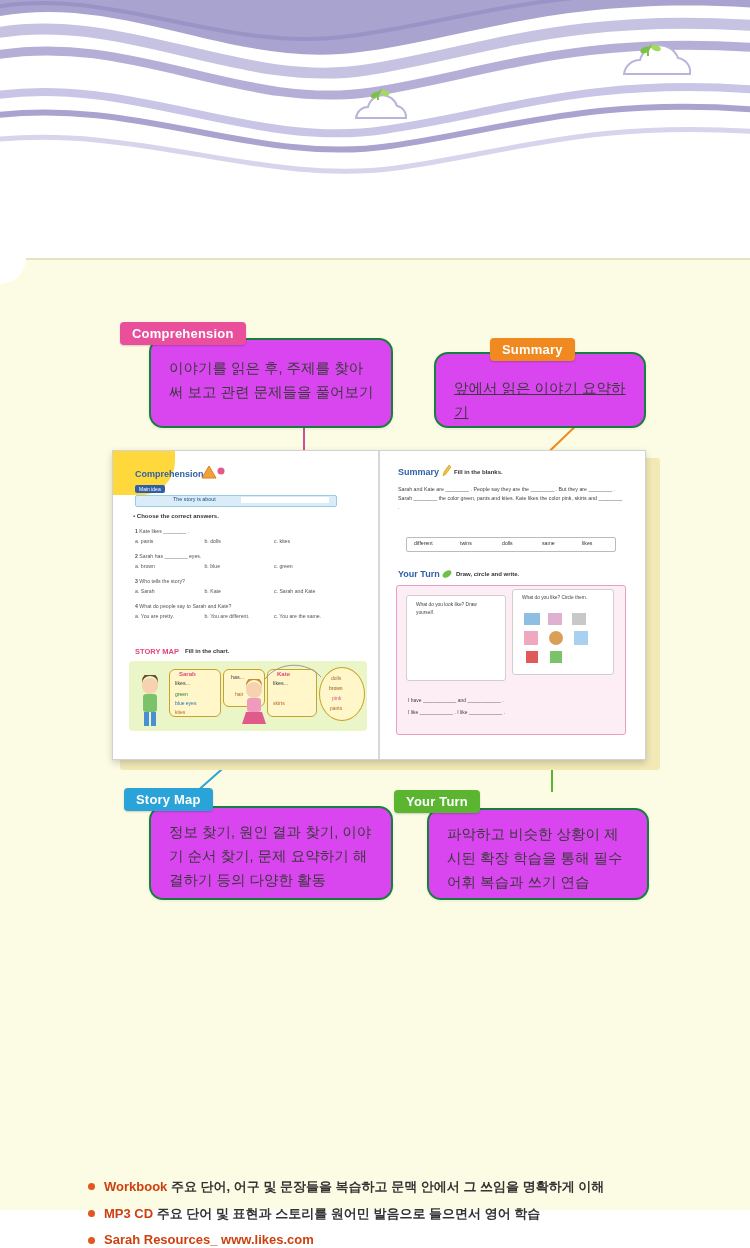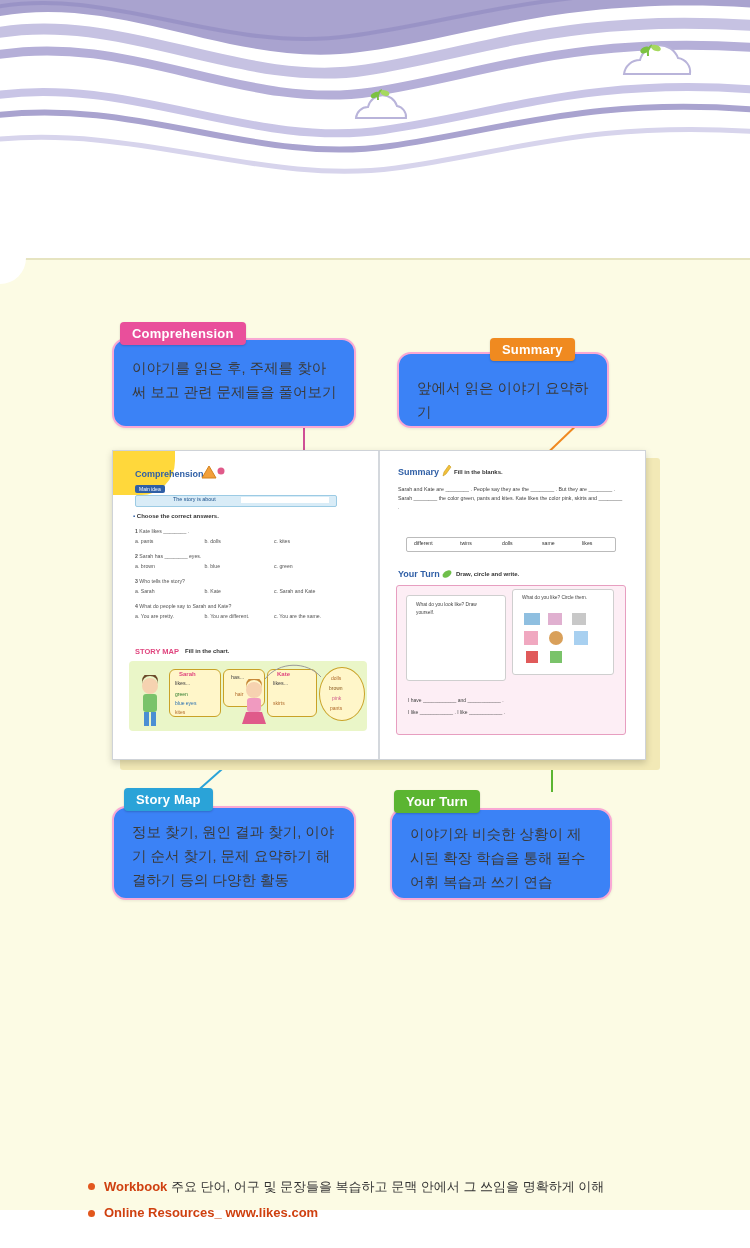--- a/index.html
+++ b/index.html
@@ -14,22 +14,23 @@
 
   
   .panel{
     position:absolute;left:0;top:258px;width:750px;height:950px;
     background:#fcfbe4;border-top:2px solid #e6e4c0;
   }
   .panel-corner{position:absolute;left:0;top:0;width:26px;height:26px;background:#ffffff;border-bottom-right-radius:26px;}
 
   
   .bubble{
-    position:absolute;background:#3b82f6;border:2px solid #f9a8d4;border-radius:14px;
+    position:absolute;background:#d946ef;border:2px solid #15803d;border-radius:14px;
     box-shadow:0 1px 3px rgba(0,0,0,.08);
+    margin-left:37px;
   }
   .bubble-text{
     position:absolute;left:18px;top:16px;right:14px;
     font-size:14.5px;line-height:24px;color:#3a3a3a;
   }
   .tag{
     position:absolute;border-radius:4px;padding:4px 12px;color:#fff;
     font-size:13px;font-weight:bold;letter-spacing:.2px;
     box-shadow:0 1px 2px rgba(0,0,0,.18);
   }
@@ -62,21 +63,21 @@
   
   .smbox{position:absolute;border-radius:6px;border:1px solid #c9a227;}
   .oval{position:absolute;border-radius:50%;}
 
   
   .worksheet{position:absolute;border:1px solid #e79ec0;background:#fdeef5;border-radius:3px;}
   .notecard{position:absolute;background:#ffffff;border:1px solid #cfcfcf;border-radius:3px;}
 
   
   .bullets{position:absolute;left:88px;top:1178px;width:600px;}
-  .blt{position:relative;padding-left:16px;margin-bottom:9px;font-size:13px;color:#333;}
+  .blt{position:relative;padding-left:16px;margin-bottom:9px;font-size:13px;color:#333;font-weight:bold;}
   .blt:before{content:"";position:absolute;left:0;top:5px;width:7px;height:7px;border-radius:50%;background:#e2571e;}
   .blt b{color:#cf4010;}
 </style>
 </head>
 <body>
 
 <div class="top-band">
   <svg width="750" height="250" viewBox="0 0 750 250">
     <path d="M-10,18 C120,-10 230,70 360,52 C470,38 560,-5 760,8 L760,-20 L-10,-20 Z" fill="#a9a3cf"></path>
     <path d="M-10,34 C120,8 240,90 366,70 C480,52 570,12 760,26" stroke="#c6c2e2" stroke-width="11" fill="none"></path>
@@ -126,31 +127,31 @@
 
 <div class="leader green" style="left:551px;top:756px;height:36px;"></div>
 <div class="leader-dot" style="left:548px;top:750px;background:#5bb531;"></div>
 
 <div class="bubble" style="left:112px;top:338px;width:240px;height:86px;">
   <div class="bubble-text">이야기를 읽은 후, 주제를 찾아 써 보고 관련 문제들을 풀어보기</div>
 </div>
 <div class="tag pink" style="left:120px;top:322px;">Comprehension</div>
 
 <div class="bubble" style="left:397px;top:352px;width:208px;height:72px;">
-  <div class="bubble-text" style="top:22px;">앞에서 읽은 이야기 요약하기</div>
+  <div class="bubble-text" style="top:22px;text-decoration:underline;">앞에서 읽은 이야기 요약하기</div>
 </div>
 <div class="tag orange" style="left:490px;top:338px;">Summary</div>
 
 <div class="bubble" style="left:112px;top:806px;width:240px;height:90px;">
   <div class="bubble-text" style="top:12px;">정보 찾기, 원인 결과 찾기, 이야기 순서 찾기, 문제 요약하기 해결하기 등의 다양한 활동</div>
 </div>
 <div class="tag blue" style="left:124px;top:788px;">Story Map</div>
 
 <div class="bubble" style="left:390px;top:808px;width:218px;height:88px;">
-  <div class="bubble-text" style="top:12px;">이야기와 비슷한 상황이 제시된 확장 학습을 통해 필수어휘 복습과 쓰기 연습</div>
+  <div class="bubble-text" style="top:12px;">파악하고 비슷한 상황이 제시된 확장 학습을 통해 필수어휘 복습과 쓰기 연습</div>
 </div>
 <div class="tag green" style="left:394px;top:790px;">Your Turn</div>
 
 <div class="book-shadow"></div>
 <div class="book">
   <div class="book-spine"></div>
 
   <div class="page left">
     <div class="yellow-corner"></div>
 
@@ -302,16 +303,20 @@
     <div style="position:absolute;left:28px;top:258px;font-size:5px;color:#444;">I like ____________ . I like ____________ .</div>
   </div>
 </div>
 
 <div class="bullets">
   <div class="blt">
     <b>Workbook</b>
     <span>주요 단어, 어구 및 문장들을 복습하고 문맥 안에서 그 쓰임을 명확하게 이해</span>
   </div>
   <div class="blt">
-    <b>Online Resources_</b>
+    <b>MP3 CD</b>
+    <span>주요 단어 및 표현과 스토리를 원어민 발음으로 들으면서 영어 학습</span>
+  </div>
+  <div class="blt">
+    <b>Sarah Resources_</b>
     <b>www.likes.com</b>
   </div>
 </div>
 
 </body></html>

